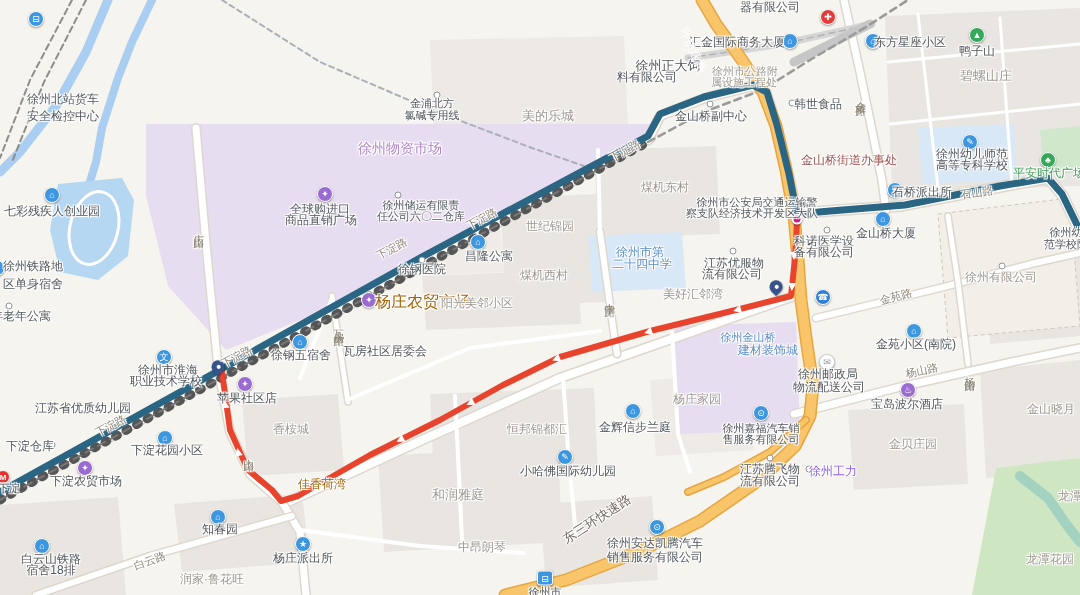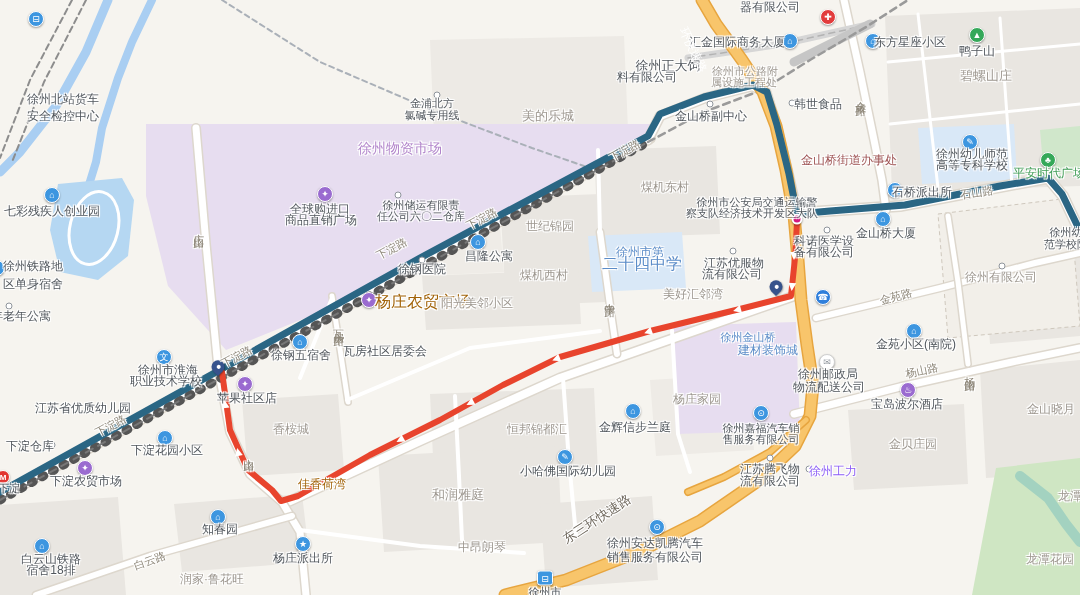--- a/index.html
+++ b/index.html
@@ -282,21 +282,21 @@
       <div class="label" style="left: 421px; top: 217px; font-size: 11px; color: rgb(80, 86, 92); transform: translate(-50%, -50%);">任公司六〇二仓库</div>
       <div class="label" style="left: 392px; top: 249px; font-size: 11px; color: rgb(141, 134, 120); transform: translate(-50%, -50%) rotate(-28deg);">下淀路</div>
       <div class="label" style="left: 482px; top: 219px; font-size: 11px; color: rgb(141, 134, 120); transform: translate(-50%, -50%) rotate(-28deg);">下淀路</div>
       <div class="label" style="left: 625px; top: 151px; font-size: 11px; color: rgb(141, 134, 120); transform: translate(-50%, -50%) rotate(-28deg);">下淀路</div>
       <div class="label" style="left: 237px; top: 357px; font-size: 11px; color: rgb(141, 134, 120); transform: translate(-50%, -50%) rotate(-28deg);">下淀路</div>
       <div class="label" style="left: 111px; top: 426px; font-size: 11px; color: rgb(141, 134, 120); transform: translate(-50%, -50%) rotate(-28deg);">下淀路</div>
       <div class="label" style="left: 405px; top: 302px; font-size: 16px; color: #a16207; transform: translate(-50%, -50%); padding-left: 36px;">杨庄农贸市场</div>
       <div class="label" style="left: 477px; top: 303px; font-size: 12px; color: rgb(157, 151, 143); transform: translate(-50%, -50%);">阳光美邻小区</div>
       <div class="label vert" style="left: 609px; top: 297px; font-size: 11px; color: rgb(141, 134, 120); transform: translate(-50%, -50%);">中学路</div>
       <div class="label" style="left: 640px; top: 252px; font-size: 12px; color: rgb(91, 140, 200); transform: translate(-50%, -50%);">徐州市第</div>
-      <div class="label" style="left: 642px; top: 264px; font-size: 16px; color: rgb(91, 140, 200); transform: translate(-50%, -50%); text-align: right;">二十四中学</div>
+      <div class="label" style="left: 642px; top: 264px; font-size: 12px; color: rgb(91, 140, 200); transform: translate(-50%, -50%); text-align: right;">二十四中学</div>
       <div class="label" style="left: 693px; top: 294px; font-size: 12px; color: rgb(157, 151, 143); transform: translate(-50%, -50%);">美好汇邻湾</div>
       <div class="label" style="left: 734px; top: 263px; font-size: 12px; color: rgb(80, 86, 92); transform: translate(-50%, -50%);">江苏优服物</div>
       <div class="label" style="left: 732px; top: 274px; font-size: 12px; color: rgb(80, 86, 92); transform: translate(-50%, -50%);">流有限公司</div>
       <div class="label" style="left: 385px; top: 351px; font-size: 12px; color: rgb(80, 86, 92); transform: translate(-50%, -50%);">瓦房社区居委会</div>
       <div class="label vert" style="left: 338px; top: 325px; font-size: 11px; color: rgb(141, 134, 120); transform: translate(-50%, -50%);">瓦房中路</div>
       <div class="label" style="left: 301px; top: 355px; font-size: 12px; color: rgb(80, 86, 92); transform: translate(-50%, -50%);">徐钢五宿舍</div>
       <div class="label" style="left: 247px; top: 398px; font-size: 12px; color: rgb(80, 86, 92); transform: translate(-50%, -50%);">苹果社区店</div>
       <div class="label" style="left: 168px; top: 370px; font-size: 12px; color: rgb(80, 86, 92); transform: translate(-50%, -50%);">徐州市淮海</div>
       <div class="label" style="left: 166px; top: 381px; font-size: 12px; color: rgb(80, 86, 92); transform: translate(-50%, -50%);">职业技术学校</div>
       <div class="label" style="left: 83px; top: 408px; font-size: 12px; color: rgb(80, 86, 92); transform: translate(-50%, -50%);">江苏省优质幼儿园</div>

